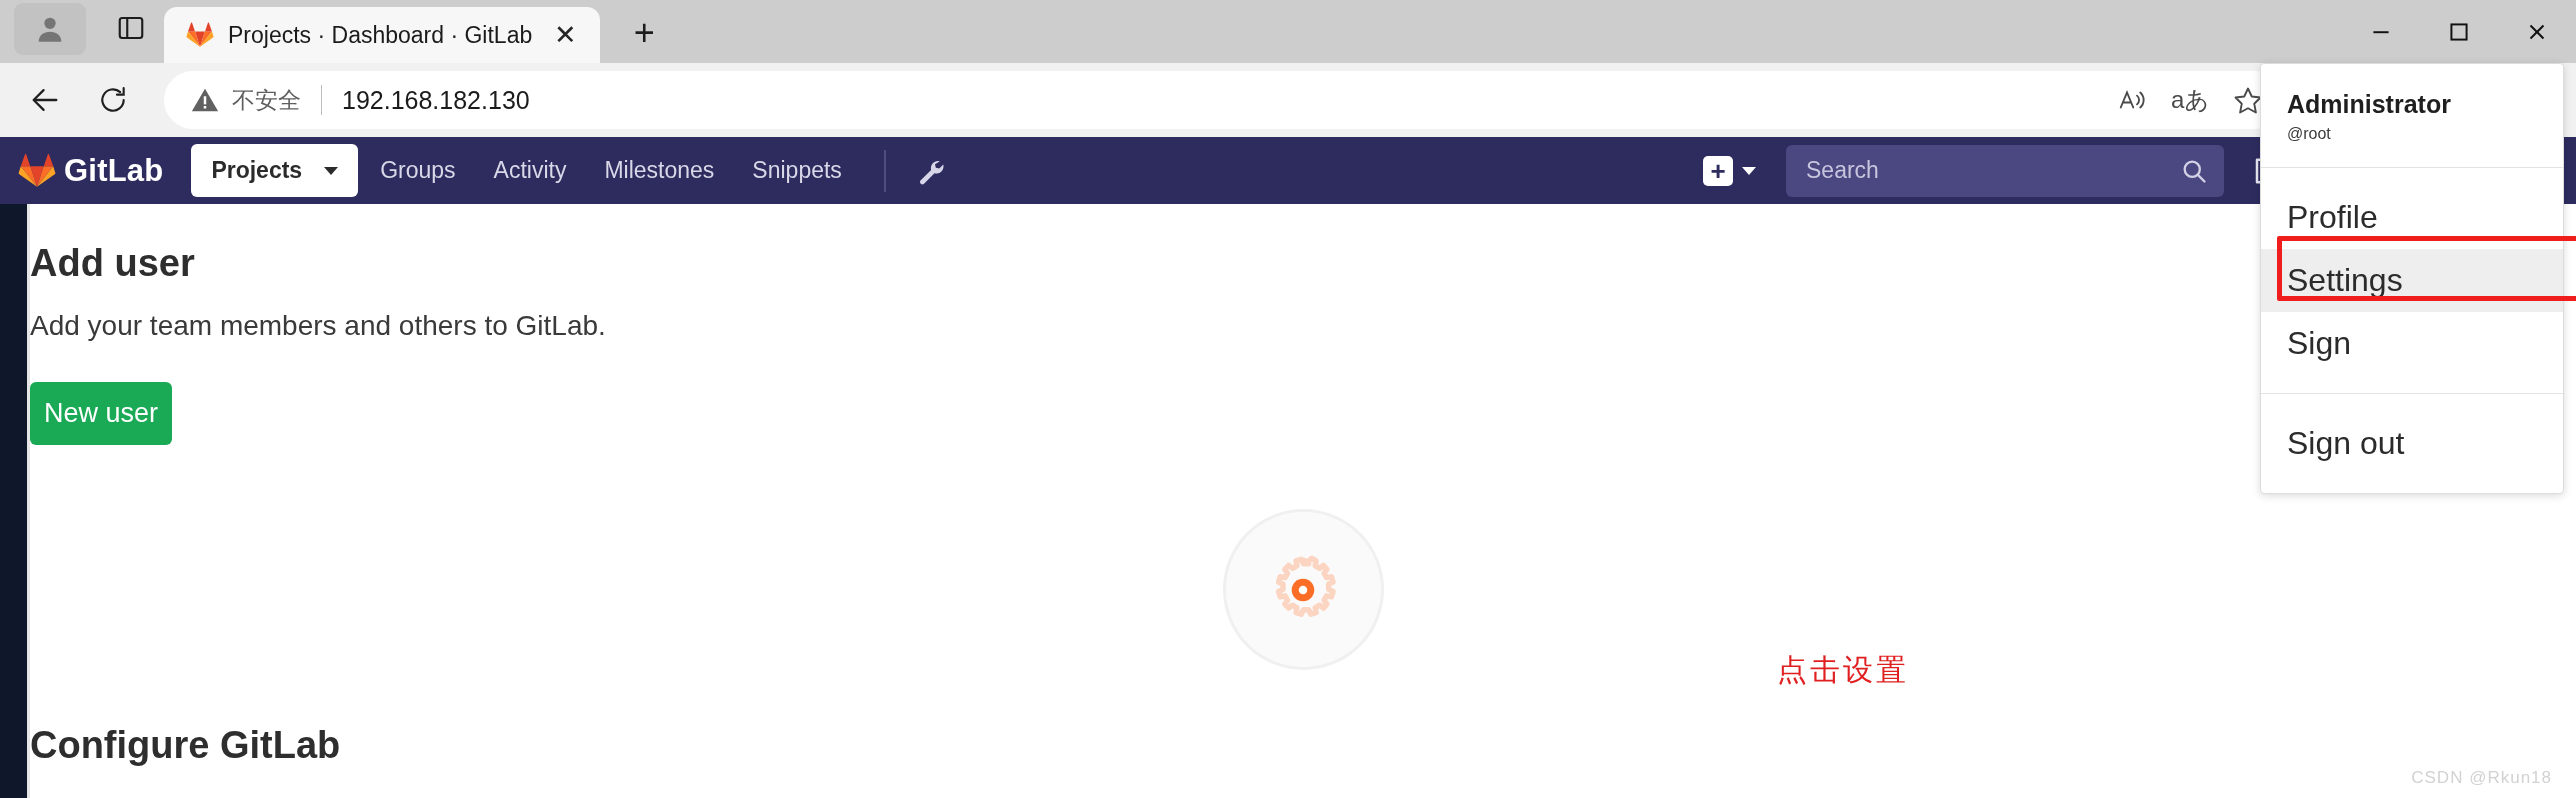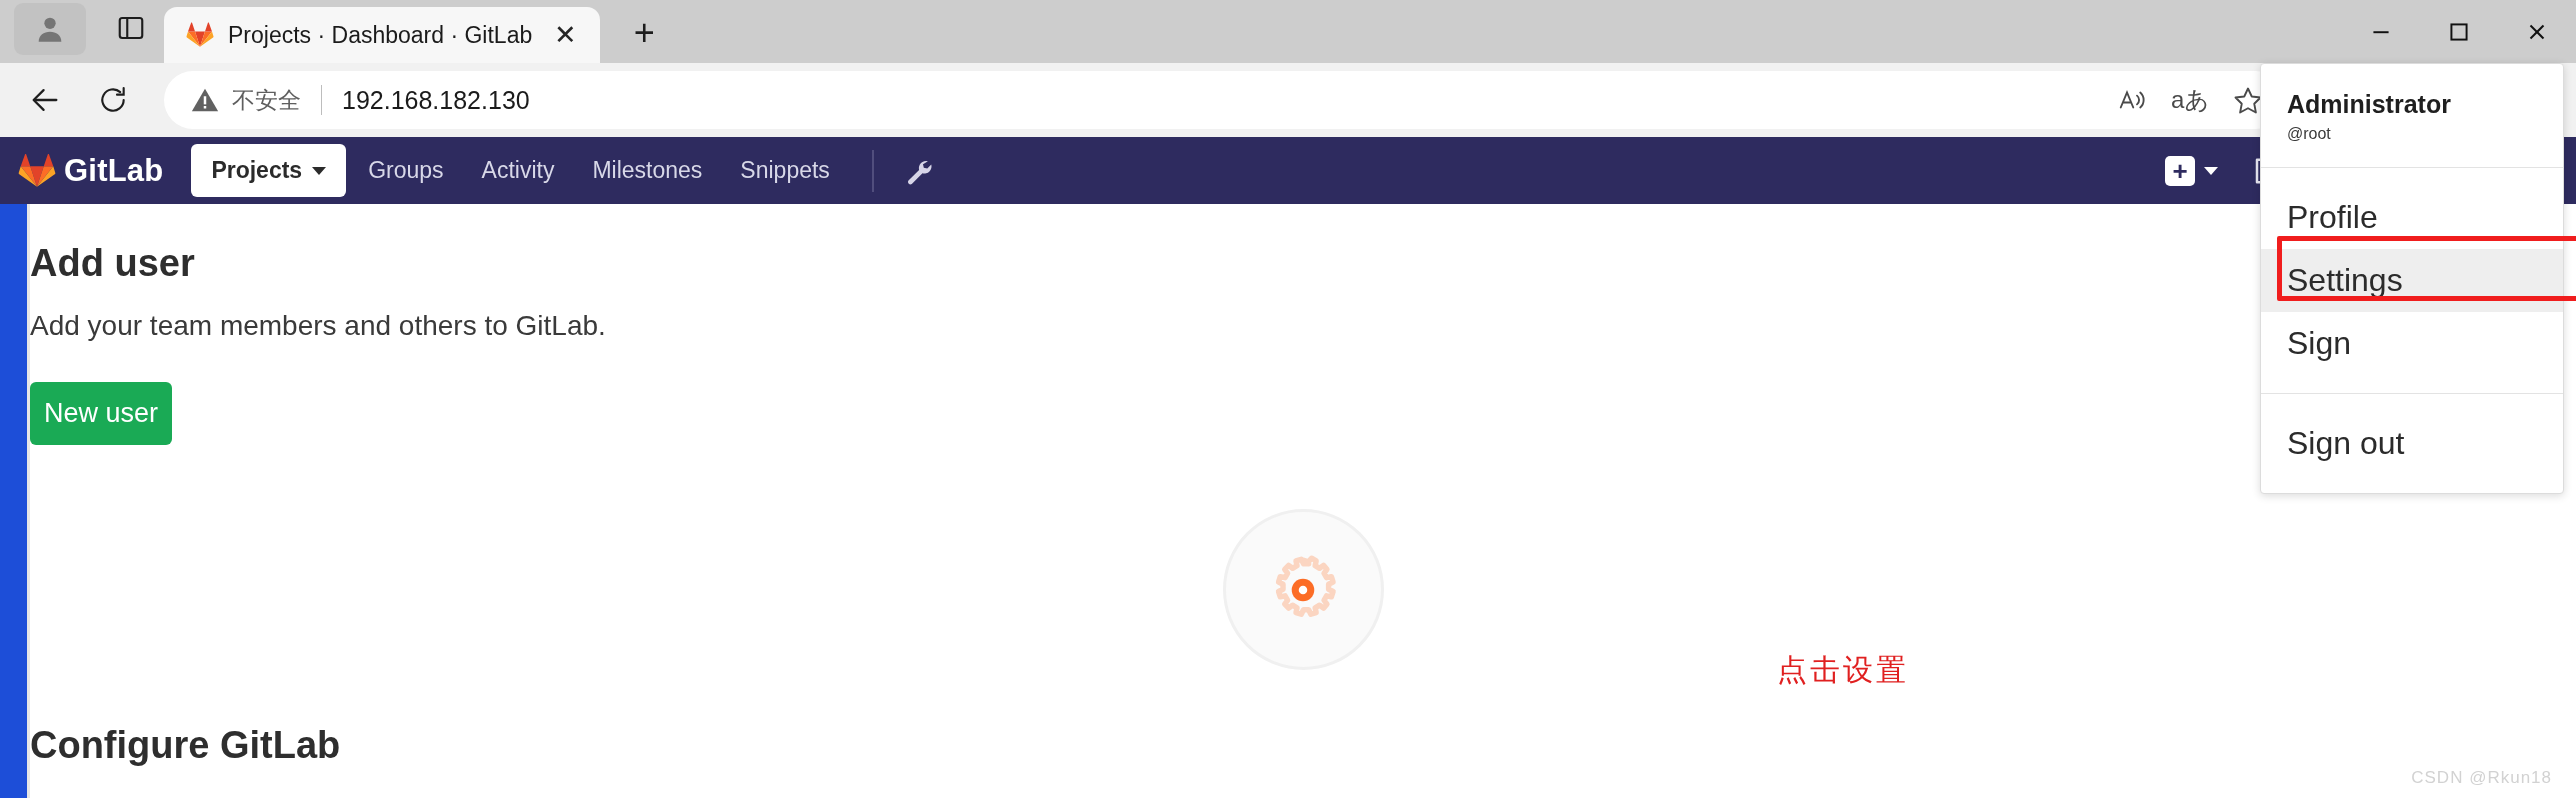--- a/index.html
+++ b/index.html
@@ -4,21 +4,21 @@
 <style>
   * { box-sizing: border-box; margin: 0; padding: 0; }
   html, body {
     width: 2576px; height: 798px;
     overflow: hidden;
     font-family: "Liberation Sans", "DejaVu Sans", sans-serif;
     background: #ffffff;
   }
 
   
-  .browser { width: 2576px; height: 798px; position: relative; background:#1d4ed8; }
+  .browser { width: 2576px; height: 798px; position: relative; background:#0f172a; }
 
   .tabstrip {
     height: 63px;
     background: #cdcdcd;
     display: flex;
     align-items: flex-end;
     position: relative;
   }
   .tb-left-icons {
     display: flex; align-items: center;
@@ -122,21 +122,21 @@
     z-index: 30;
   }
   .gl-brand { display: flex; align-items: center; gap: 8px; margin-right: 28px; }
   .gl-logo { width: 38px; height: 38px; flex:none; }
   .gl-wordmark { color: #ffffff; font-size: 31px; font-weight: 700; letter-spacing: 0.2px; }
   .gl-menu { display: flex; align-items: center; gap: 6px; }
   .gl-item {
     color: #d8d8e8; font-size: 23px;
     padding: 11px 16px; border-radius: 6px;
     white-space: nowrap;
-    display: flex; align-items: center; gap: 10px;
+    display: flex; align-items: center; gap: 22px;
   }
   .gl-item.active {
     background: #ffffff; color: #2b2b2b; font-weight: 700;
     padding: 13px 20px;
   }
   .caret-down { width: 0; height: 0; border-left: 7px solid transparent; border-right: 7px solid transparent; border-top: 8px solid currentColor; display:inline-block; }
   .gl-sep { width: 2px; height: 42px; background: #514e7d; margin: 0 26px; }
   .gl-wrench { width: 34px; height: 34px; display:flex; align-items:center; justify-content:center; }
   .gl-right { margin-left: auto; display: flex; align-items: center; gap: 10px; }
   .gl-plus {
@@ -404,20 +404,27 @@
         <path d="M20.2 4.6a5.4 5.4 0 0 0-6.6 6.6l-8 8a1.8 1.8 0 0 0 2.5 2.5l8-8a5.4 5.4 0 0 0 6.6-6.6l-3 3-2.6-.6-.6-2.6z"></path>
       </svg>
     </div>
 
     <div class="gl-right">
       <div class="gl-plus">
         <span class="plus-box">+</span>
         <span class="caret-down"></span>
       </div>
 
+      <div class="gl-search">
+        <span class="gl-search-ph">Search</span>
+        <svg width="28" height="28" viewBox="0 0 24 24" fill="none" stroke="#d3d1e6" stroke-width="2" stroke-linecap="round">
+          <circle cx="10.5" cy="10.5" r="6.5"></circle>
+            <line x1="15.5" y1="15.5" x2="21" y2="21"></line>
+        </svg>
+      </div>
 
       <div class="gl-icon-btn">
         <svg width="30" height="30" viewBox="0 0 24 24" fill="none" stroke="#e8e7f2" stroke-width="2" stroke-linecap="round" stroke-linejoin="round">
           <path d="M8 3 h5 a5 5 0 0 1 5 5 v8 a5 5 0 0 1 -5 5 h-5 z"></path>
         </svg>
       </div>
       <div class="gl-icon-btn">
         <svg width="30" height="30" viewBox="0 0 24 24" fill="none" stroke="#e8e7f2" stroke-width="2" stroke-linecap="round" stroke-linejoin="round">
           <circle cx="7" cy="18" r="2.4"></circle>
             <circle cx="7" cy="5.5" r="2.4"></circle>

